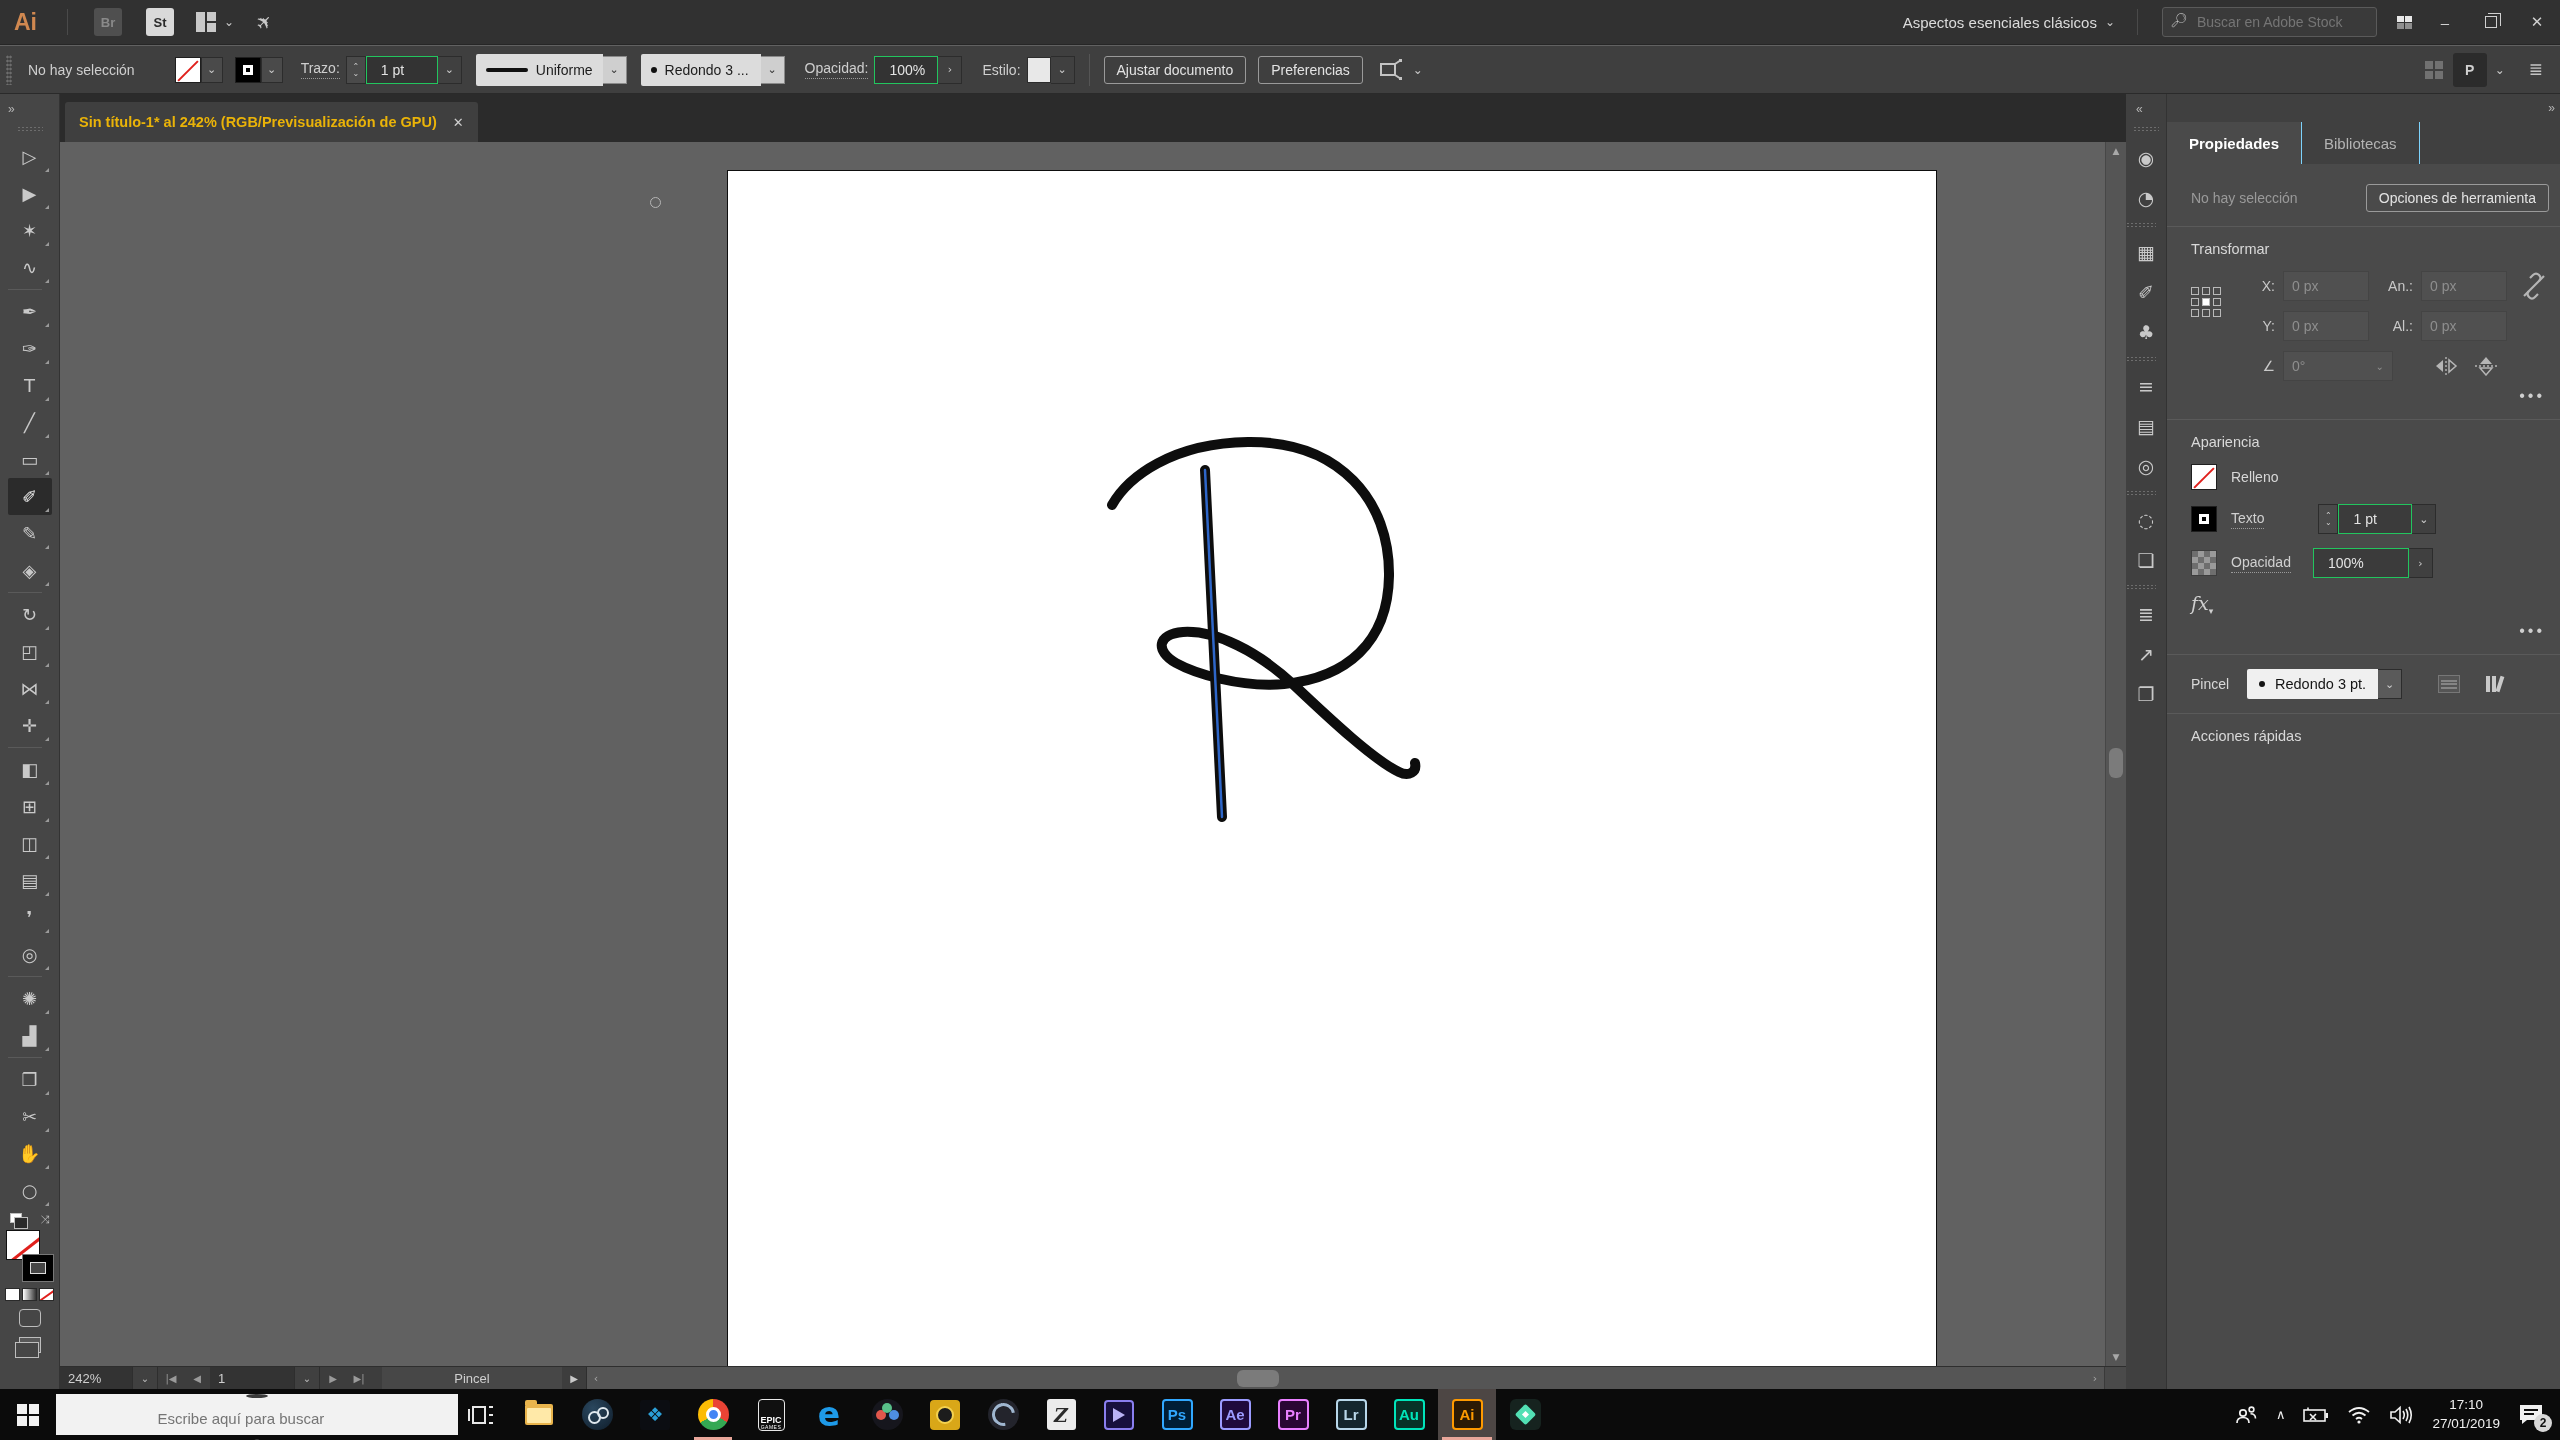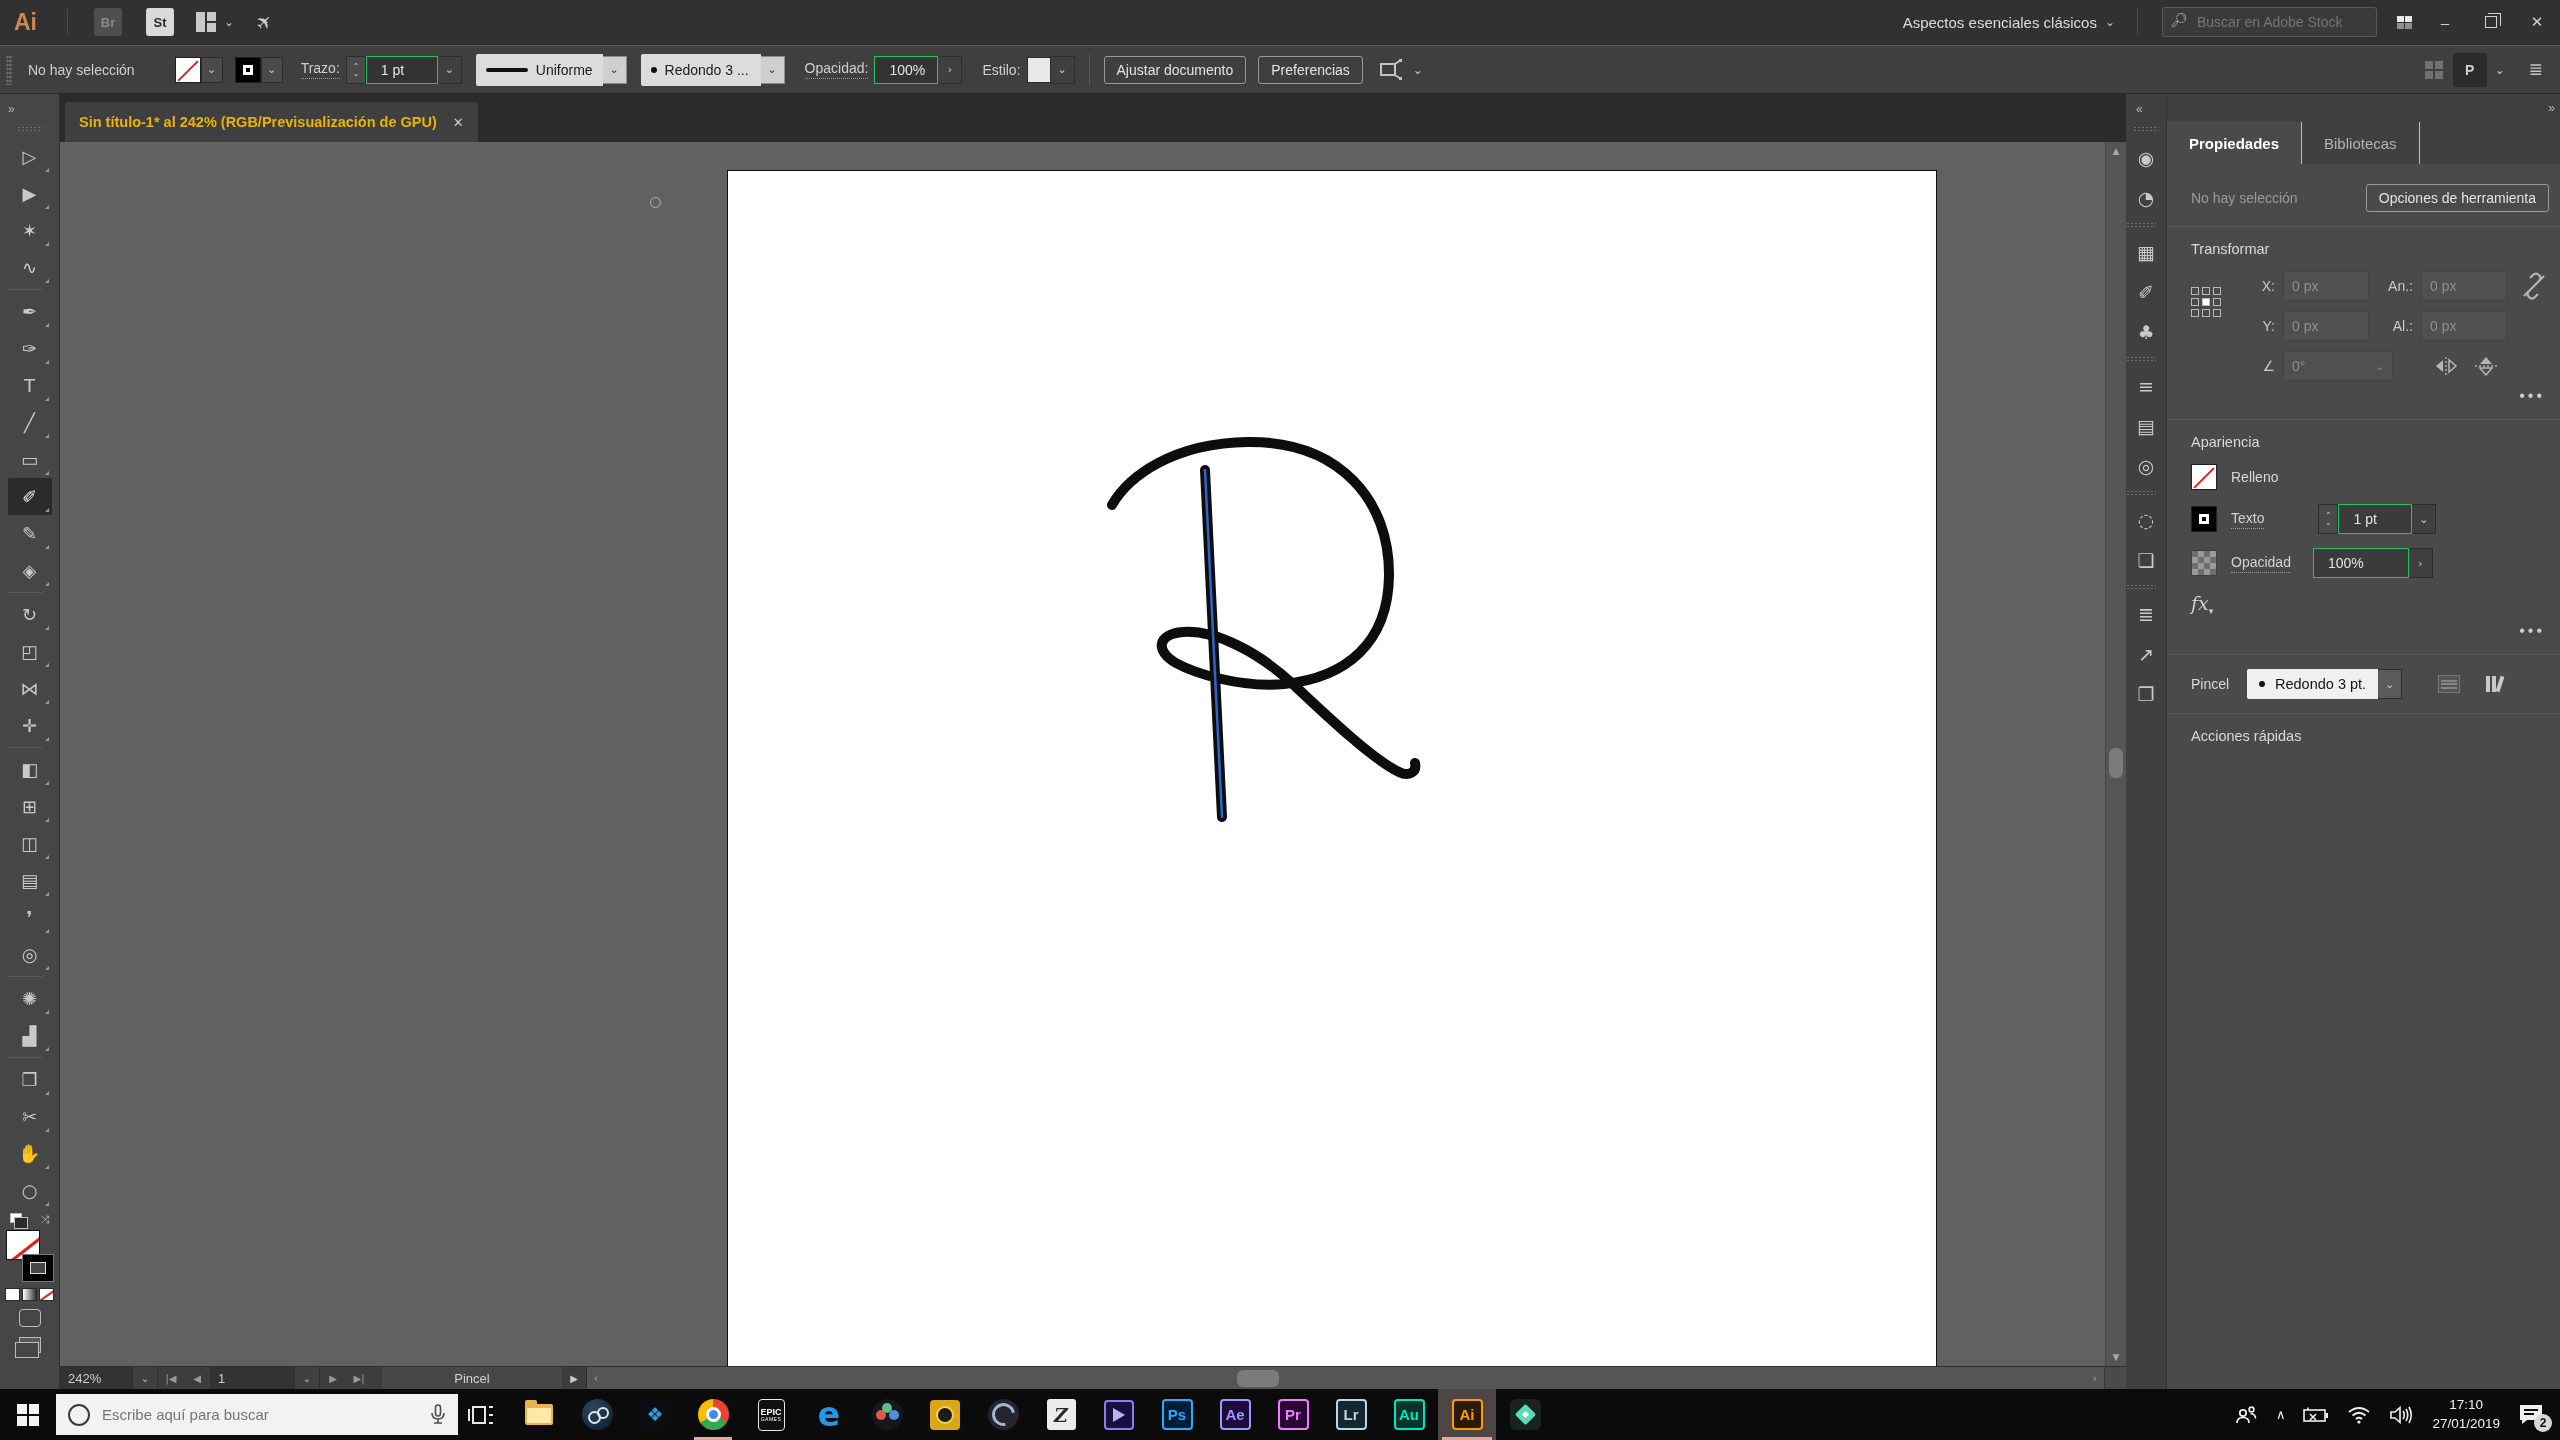--- a/index.html
+++ b/index.html
@@ -151,42 +151,42 @@
   .lib-icon i{ display:block; width:4px; height:16px; background:#c9c9c9;}
   .lib-icon i.slant{ transform:rotate(18deg);}
   .list-icon{ width:22px; height:18px; border:1px solid #8a8a8a; background:#5a5a5a; margin-left:36px; display:flex; flex-direction:column; justify-content:space-evenly; padding:2px; opacity:.7;}
   .list-icon i{ display:block; height:2px; background:#9f9f9f;}
 
   
   #taskbar{ position:absolute; left:0; right:0; bottom:0; height:51px; background:#0b0b0b; display:flex; align-items:center;}
   #start{ width:56px; height:51px; display:flex; align-items:center; justify-content:center;}
   .win-logo{ display:grid; grid-template-columns:10px 10px; grid-template-rows:10px 10px; gap:2px;}
   .win-logo div{ background:#f2f2f2;}
-  #tb-search{ width:402px; height:41px; background:#f2f2f2; display:flex; align-items:center; padding:0 12px; gap:12px;}
+  #tb-search{ width:402px; height:41px; background:#f2f2f2; display:flex; align-items:center; padding:0 12px; gap:12px;flex-direction:column;}
   #tb-search .cortana{ width:22px; height:22px; border:2.5px solid #3a3a3a; border-radius:50%;}
   #tb-search input{ flex:1; border:none; background:transparent; font-size:15px; color:#4f4f4f; outline:none; font-family:inherit;}
   #tb-search .mic svg{ display:block;}
   .tb-btn{ width:46px; height:51px; display:flex; align-items:center; justify-content:center;}
   #tb-apps{ display:flex; align-items:center; height:51px; margin-left:6px;}
   .tb-app{ width:58px; height:51px; display:flex; align-items:center; justify-content:center; position:relative;}
   .tb-app.open::after{ content:""; position:absolute; left:10px; right:10px; bottom:0; height:3px; background:#e8a69a;}
   .tb-app.active{ background:#4d4644;}
   .tb-app.active::after{ content:""; position:absolute; left:4px; right:4px; bottom:0; height:3px; background:#e8a69a;}
   .tile{ width:31px; height:31px; border-radius:4px; display:flex; align-items:center; justify-content:center; font-size:15px; font-weight:bold; border:2px solid currentColor;}
   
   .icon-file-explorer{ width:28px; height:21px; background:#e9b44c; border-radius:2px; position:relative;}
   .icon-file-explorer::before{ content:""; position:absolute; left:0; top:-4px; width:12px; height:5px; background:#e9b44c; border-radius:2px 2px 0 0;}
   .icon-file-explorer::after{ content:""; position:absolute; left:2px; top:4px; right:2px; bottom:2px; background:#ffe9a8; border-radius:1px;}
   .icon-steam{ width:31px; height:31px; border-radius:50%; background:radial-gradient(circle at 35% 30%,#2a475e,#0f1d2b); position:relative;}
   .icon-steam::after{ content:""; position:absolute; left:6px; bottom:6px; width:9px; height:9px; border:2.5px solid #dfe8ee; border-radius:50%;}
   .icon-steam::before{ content:""; position:absolute; right:4px; top:8px; width:8px; height:8px; border:2px solid #dfe8ee; border-radius:50%;}
   .icon-battlenet{ width:30px; height:30px; background:#0b0d12; border-radius:3px; display:flex; align-items:center; justify-content:center; color:#2b9fd8; font-size:19px;}
   .icon-chrome{ width:31px; height:31px; border-radius:50%; background:conic-gradient(#ea4335 0 33%, #34a853 0 66%, #fbbc05 0 100%); position:relative;}
   .icon-chrome::after{ content:""; position:absolute; inset:8px; background:#4285f4; border:3px solid #fff; border-radius:50%;}
-  .icon-epic-games{ width:27px; height:32px; background:#101010; border:1px solid #e8e8e8; border-radius:4px; color:#fff; display:flex; flex-direction:column; align-items:center; justify-content:center; line-height:1;}
+  .icon-epic-games{ width:27px; height:32px; background:#101010; border:1px solid #e8e8e8; border-radius:4px; color:#fff; display:flex; flex-direction:column; align-items:center; justify-content:flex-end; line-height:1;}
   .icon-epic-games b{ font-size:9px;} .icon-epic-games span{ font-size:5px; letter-spacing:.5px;}
   .icon-edge{ color:#1e9ae8; font-size:33px; font-weight:bold; font-family:"DejaVu Sans",sans-serif; line-height:1;}
   .icon-davinci-resolve{ width:31px; height:31px; border-radius:50%; background:#16161d; position:relative;}
   .icon-davinci-resolve::before{ content:""; position:absolute; left:4px; top:11px; width:10px; height:10px; border-radius:50%; background:#e1574c; box-shadow:13px 0 0 #4e8fe1;}
   .icon-davinci-resolve::after{ content:""; position:absolute; left:10px; top:4px; width:10px; height:10px; border-radius:50%; background:#58c08a;}
   .icon-nuke{ width:30px; height:30px; border-radius:4px; background:#d9a718; position:relative;}
   .icon-nuke::after{ content:""; position:absolute; inset:6px; background:#1c1c1c; border-radius:50%; border:2px solid #f4d14f;}
   .icon-cinema-4d{ width:31px; height:31px; border-radius:50%; background:#23242c; position:relative;}
   .icon-cinema-4d::after{ content:""; position:absolute; inset:4px; border:3px solid #9fb6cf; border-right-color:transparent; border-radius:50%; transform:rotate(35deg);}
   .icon-zbrush{ width:29px; height:31px; background:#ececec; border-radius:3px; display:flex; align-items:center; justify-content:center; color:#2b2b2b; font-family:"DejaVu Serif",serif; font-style:italic; font-weight:bold; font-size:19px;}

